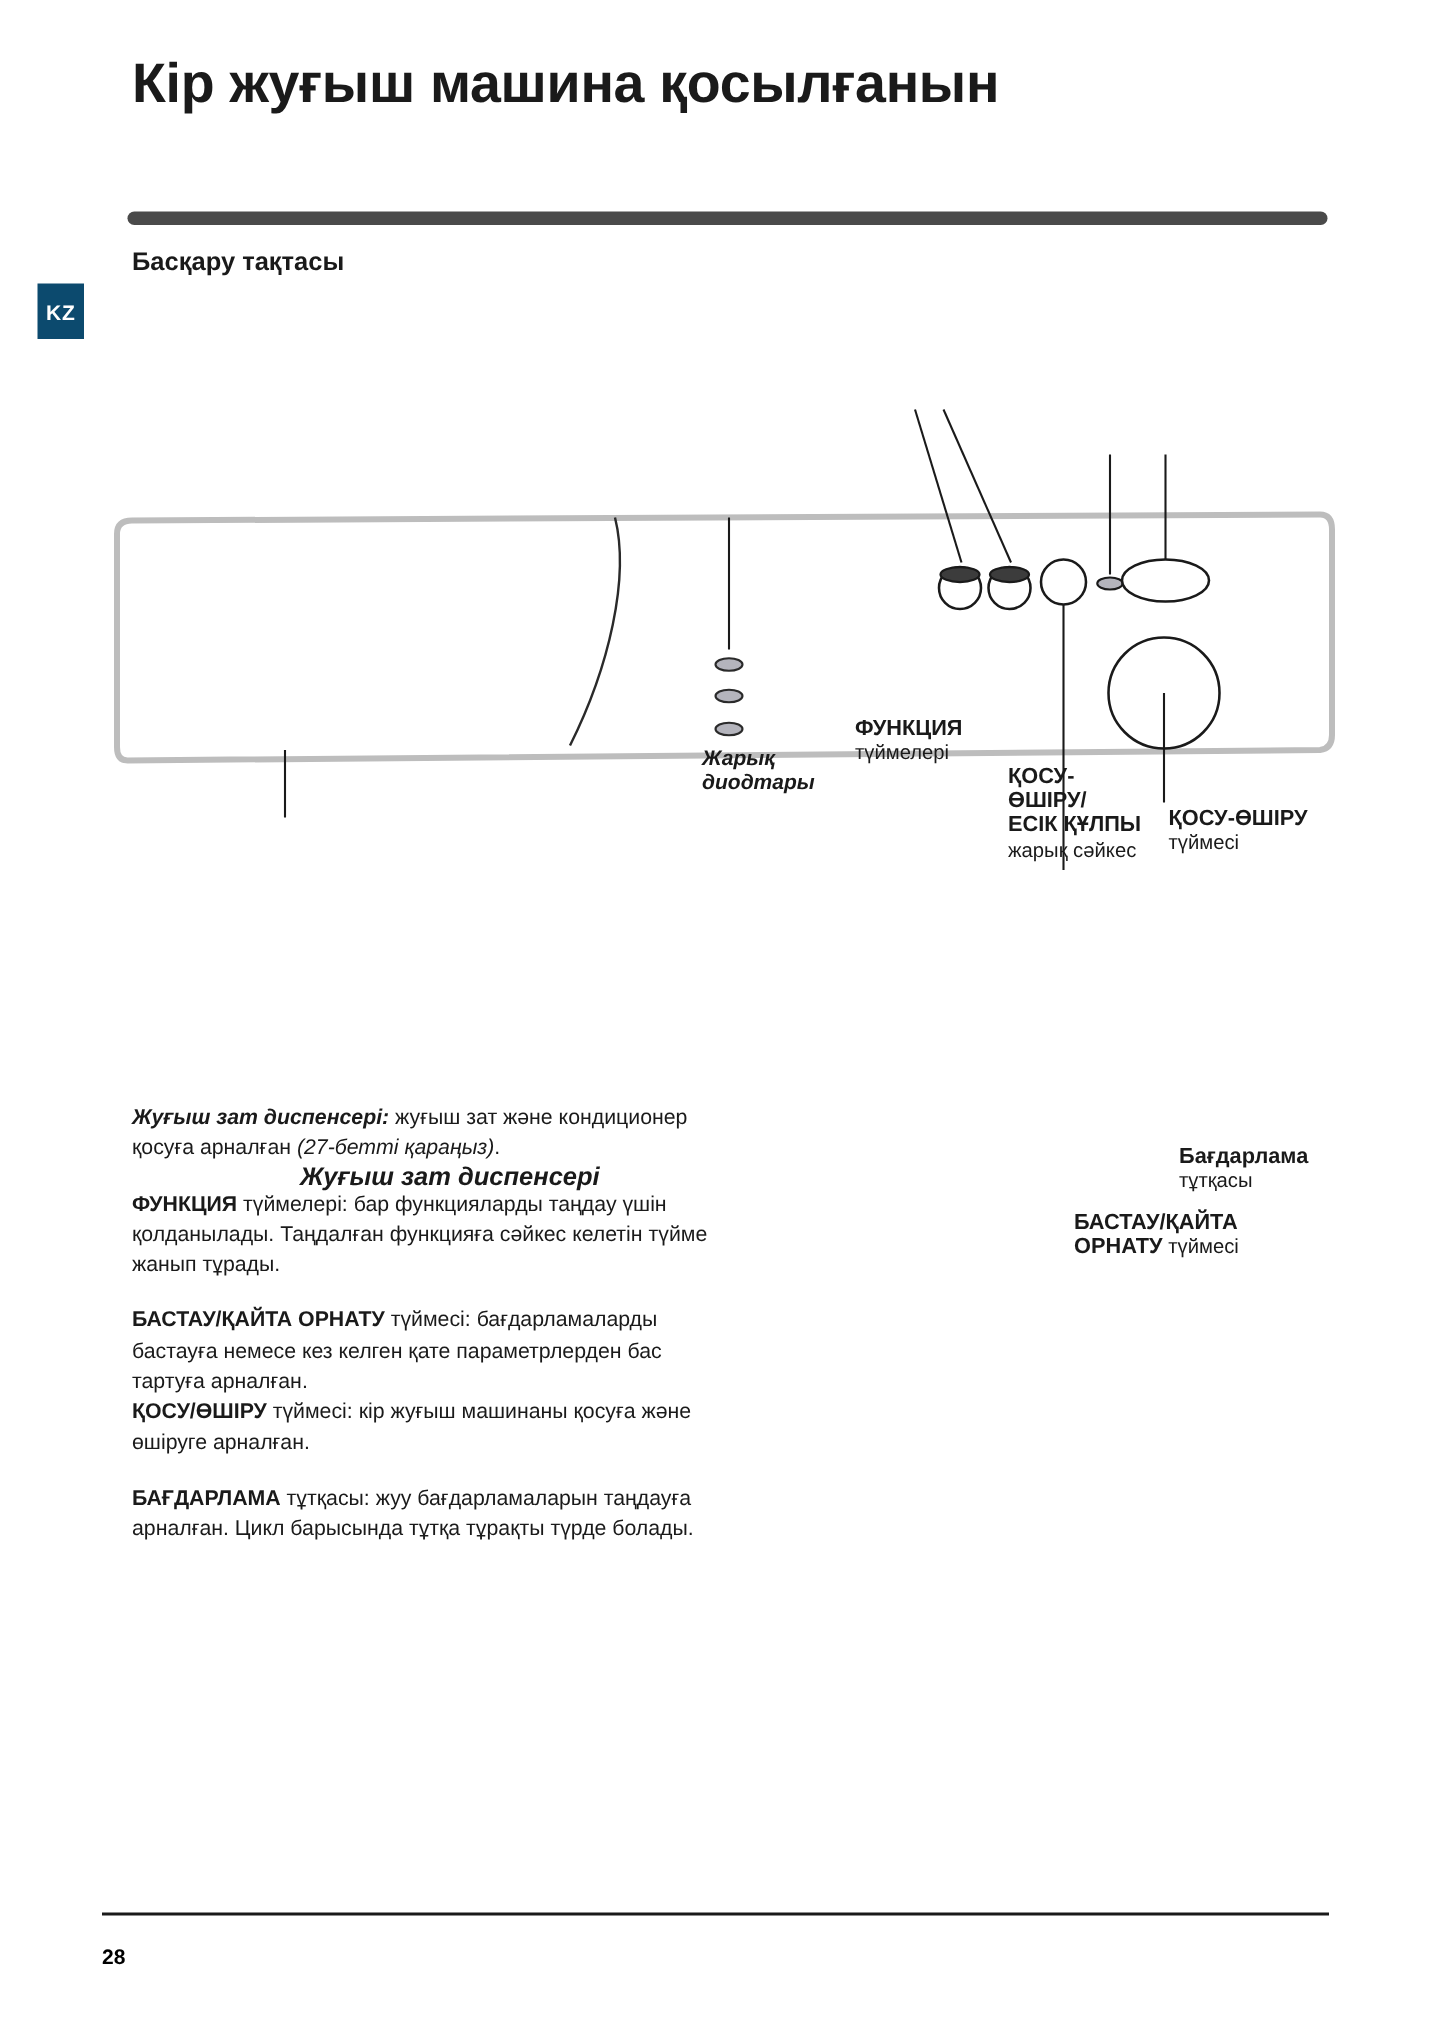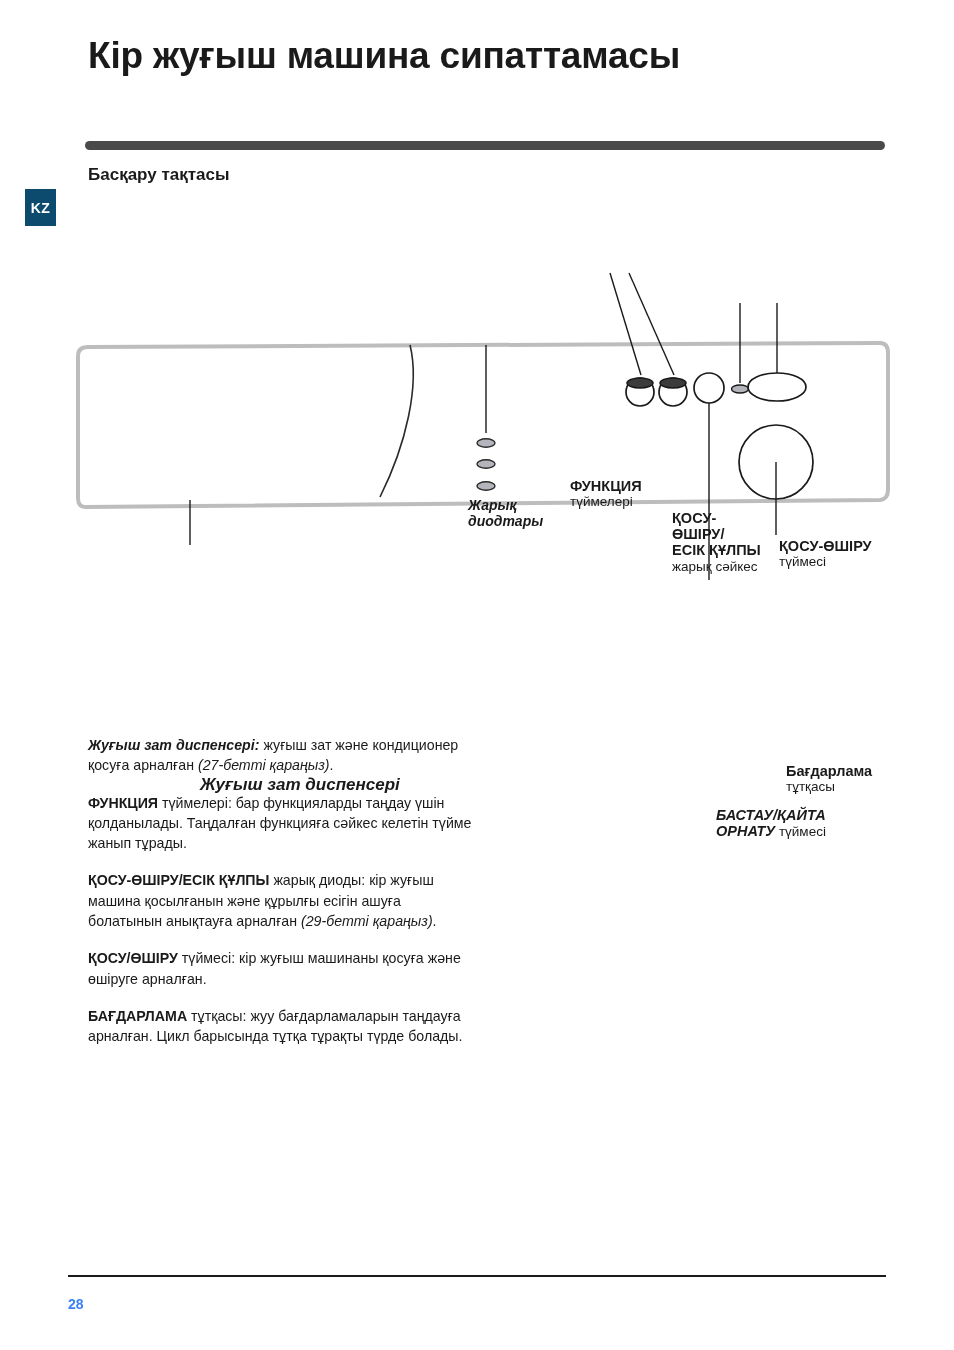--- a/index.html
+++ b/index.html
@@ -91,21 +91,21 @@
   #lbl-function   { left: 570px; top: 243px; width: 120px; }
   #lbl-function .b { font-size: 14.5px; }
   #lbl-onoff-lock { left: 672px; top: 275px; width: 110px; }
   #lbl-onoff-lock .b { font-size: 14.5px; text-align: center; }
   #lbl-onoff-btn  { left: 779px; top: 303px; width: 150px; }
   #lbl-onoff-btn .b { font-size: 14.5px; }
   #lbl-dispenser  { left: 200px; top: 540px; width: 260px; font-style: italic; font-weight: bold; font-size: 17px; }
   #lbl-program    { left: 786px; top: 528px; width: 150px; }
   #lbl-program .b { font-size: 14.5px; }
   #lbl-start      { left: 716px; top: 572px; width: 180px; text-align: left; }
-  #lbl-start .b   { font-size: 14.5px; font-style: italic; }
+  #lbl-start .b   { font-size: 14.5px; }
 
   
   #body-copy {
     position: absolute;
     left: 88px;
     top: 735px;
     width: 390px;
     font-size: 14.2px;
     line-height: 1.43;
     color: #1a1a1a;
@@ -124,27 +124,27 @@
     width: 818px;
     height: 2px;
     background: #1a1a1a;
   }
   #page-number {
     position: absolute;
     left: 68px;
     top: 1296px;
     font-size: 14px;
     font-weight: bold;
-    color: #3b82f6;
+    color: #000000;
   }
 </style>
 </head>
 <body>
 
-<div id="page-title">Кір жуғыш машина сипаттамасы</div>
+<div id="page-title">Кір жуғыш машина қосылғанын</div>
 
 <div id="header-rule"></div>
 
 <div id="lang-tab">KZ</div>
 
 <div id="section-heading">Басқару тақтасы</div>
 
 <div id="diagram">
 
   <svg width="954" height="390" viewBox="0 0 954 390">
@@ -229,19 +229,19 @@
 
   <div class="callout" id="lbl-start">
     <span class="b">БАСТАУ/ҚАЙТА</span><br>
     <span class="b">ОРНАТУ</span><span class="n">&nbsp;</span><span class="n">түймесі</span>
   </div>
 </div>
 
 <div id="body-copy">
     <p><span class="ib">Жуғыш зат диспенсері:</span><span> жуғыш зат және кондиционер қосуға арналған </span><span class="i">(27-бетті қараңыз)</span><span>.</span></p>
     <p><span class="b">ФУНКЦИЯ</span><span> түймелері: бар функцияларды таңдау үшін қолданылады. Таңдалған функцияға сәйкес келетін түйме жанып тұрады.</span></p>
-    <p><span class="b">ҚОСУ-ӨШІРУ/ЕСІК ҚҰЛПЫ</span><span> жарық диоды: кір жуғыш машина қосылғанын және құрылғы есігін ашуға болатынын анықтауға арналған </span><span class="i">(29-бетті қараңыз)</span><span>.</span></p>
+    <p class="tight"><span class="b">БАСТАУ/ҚАЙТА ОРНАТУ</span><span> түймесі: бағдарламаларды бастауға немесе кез келген қате параметрлерден бас тартуға арналған.</span></p>
     <p><span class="b">ҚОСУ/ӨШІРУ</span><span> түймесі: кір жуғыш машинаны қосуға және өшіруге арналған.</span></p>
     <p><span class="b">БАҒДАРЛАМА</span><span> тұтқасы: жуу бағдарламаларын таңдауға арналған. Цикл барысында тұтқа тұрақты түрде болады.</span></p>
   </div>
 
 <div id="footer-rule"></div>
 <div id="page-number">28</div>
 
 </body></html>

